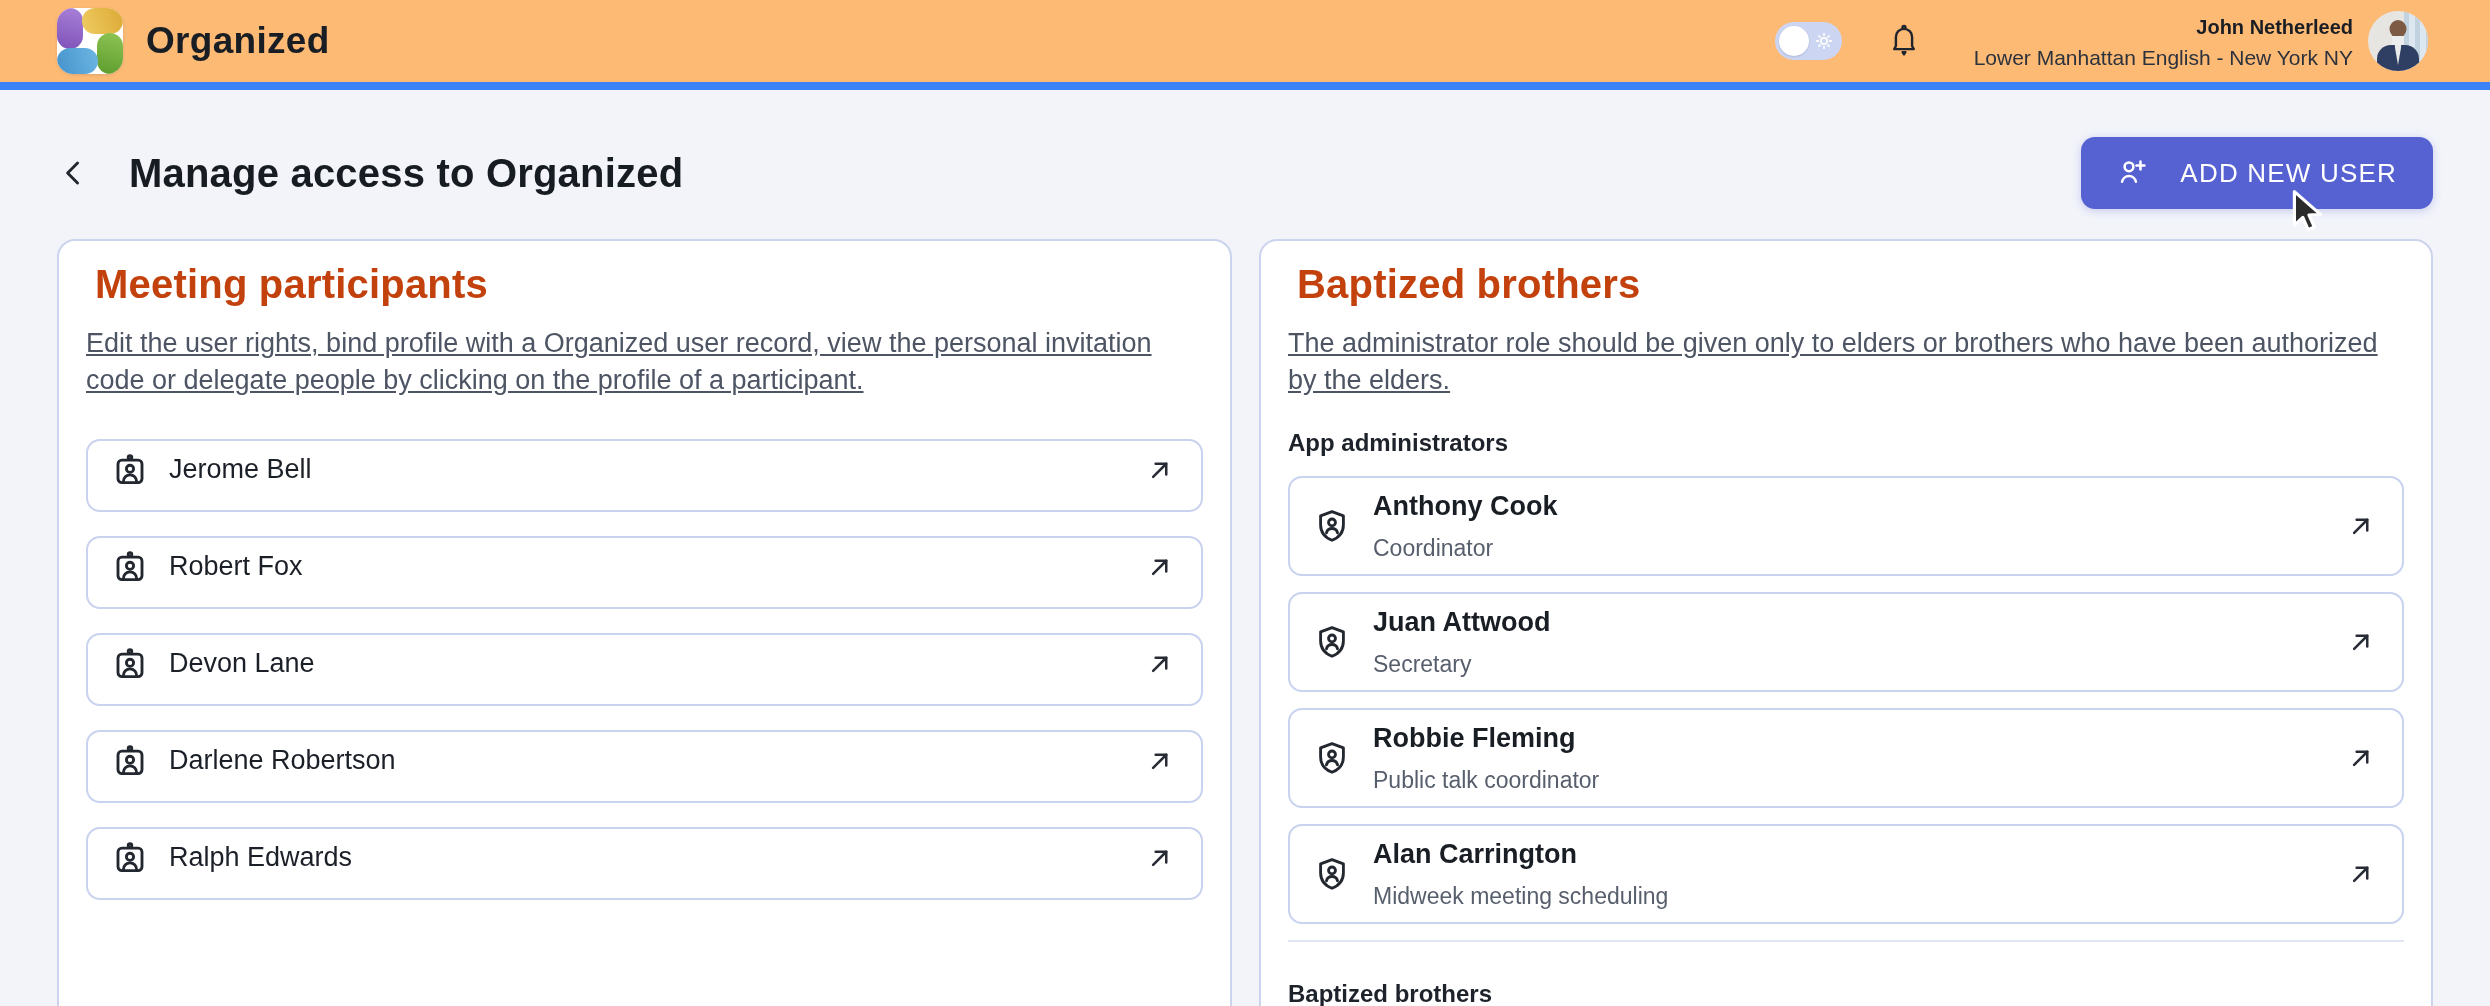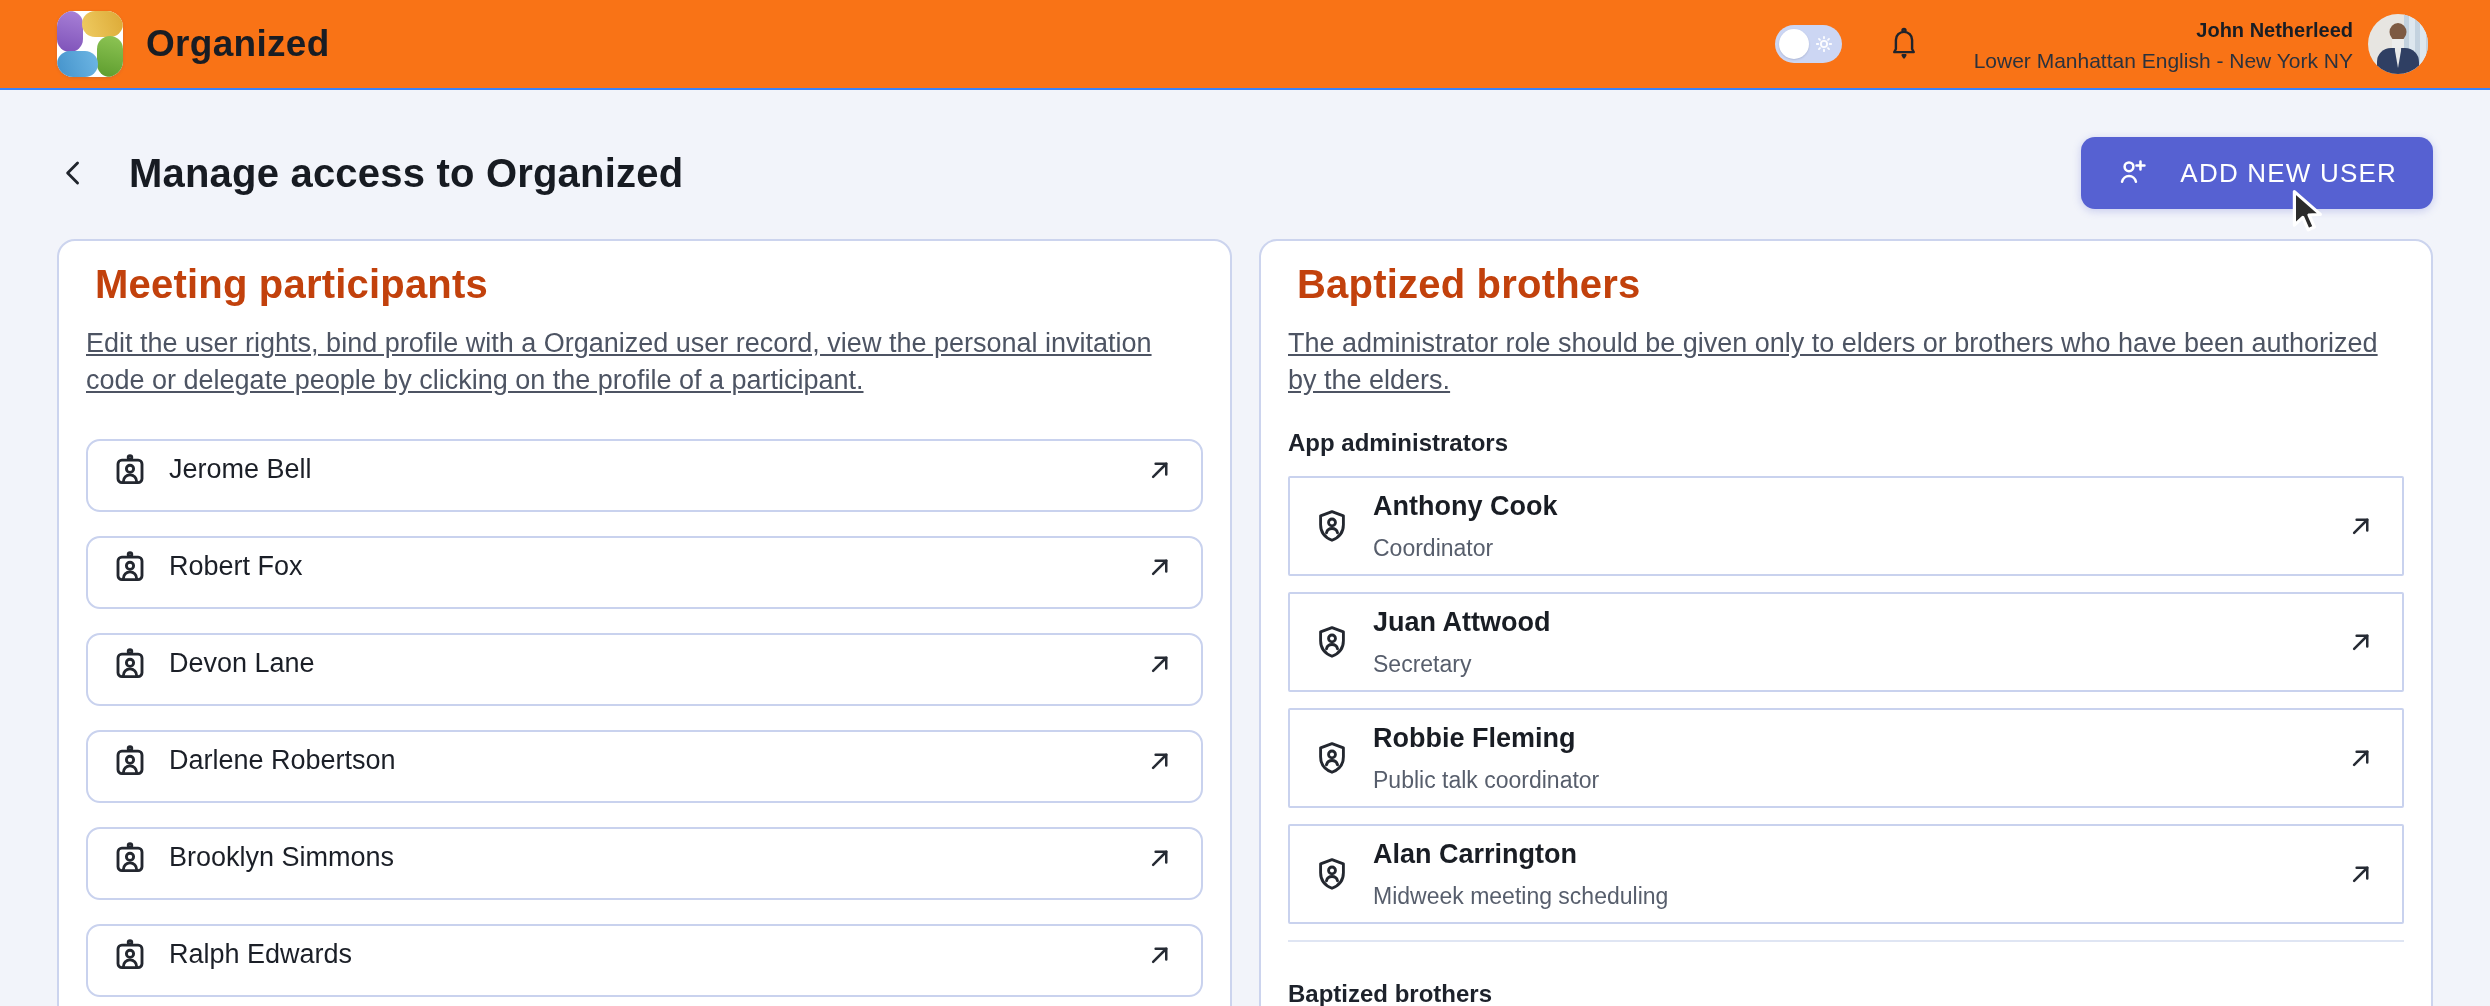--- a/index.html
+++ b/index.html
@@ -6,21 +6,21 @@
   html,body { margin:0; padding:0; }
   body {
     width:2490px; height:1006px; overflow:hidden; position:relative;
     background:#f2f4fa;
     font-family:"Liberation Sans", sans-serif;
     color:#171b22;
   }
 
   
   .topbar {
-    height:90px; background:#f97316; border-bottom:2px solid #3b82f6;
+    height:90px; background:#fdba74; border-bottom:8px solid #3b82f6;
     display:flex; align-items:center; padding:0 62px 0 57px;
   }
   .logo-mark { width:66px; height:66px; border-radius:16px; background:#fff;
     position:relative; overflow:hidden; box-shadow:0 1px 3px rgba(70,80,130,.18); flex:0 0 auto; }
   .petal { position:absolute; }
   .petal.p-purple { left:0; top:0; width:40%; height:62%; border-radius:16px 999px 999px 999px;
     background:linear-gradient(195deg,#a77fd6 5%,#8054ba 95%); }
   .petal.p-yellow { right:0; top:0; width:62%; height:40%; border-radius:999px 16px 999px 999px;
     background:linear-gradient(250deg,#ddab38 5%,#eeca60 95%); }
   .petal.p-green { right:0; bottom:0; width:40%; height:62%; border-radius:999px 999px 16px 999px;
@@ -70,21 +70,21 @@
   .card-desc { margin:0; font-size:27px; color:#4d5463; line-height:37px;text-decoration:underline; }
   .card-left .card-desc { margin-bottom:40px; }
   .card-right .card-desc { margin-bottom:28px; }
   .subhead { font-size:24px; font-weight:700; color:#1d222b; line-height:32px; margin:0 0 17px; }
 
   .p-item { height:73px; border:2px solid #c9d2ee; border-radius:14px; background:#fff;
     display:flex; align-items:center; padding:0 26px 12px 24px; margin-bottom:24px; cursor:pointer; }
   .p-item .p-name { font-size:27px; font-weight:500; color:#1b1f27; margin-left:21px; }
   .row-arrow { margin-left:auto; color:#262b34; display:flex; }
 
-  .a-item { height:100px; border:2px solid #c9d2ee; border-radius:2px; background:#fff;
+  .a-item { height:100px; border:2px solid #c9d2ee; border-radius:14px; background:#fff;
     display:flex; align-items:center; padding:0 26px 0 24px; margin-bottom:16px; cursor:pointer; }
   .a-text { margin-left:23px; }
   .a-name { font-size:27px; font-weight:700; color:#191d24; line-height:33px; }
   .a-role { font-size:23px; color:#575e6c; margin-top:12px; line-height:27px; }
 
   .divider { height:2px; background:#dfe5f3; margin-top:14px; }
   .subhead-bottom { margin:36px 0 0; }
 
   .icon { display:flex; flex:0 0 auto; color:#23272f; }
 
@@ -232,33 +232,20 @@
             <use href="#ic-arrow-up-right"></use>
           </svg>
         </span>
     </div>
     <div class="p-item">
       <span class="icon">
           <svg width="36" height="36" viewBox="0 0 24 24">
             <use href="#ic-badge"></use>
           </svg>
         </span>
-      <span class="p-name">Brooklyn Simmons</span>
-      <span class="row-arrow">
-          <svg width="30" height="30" viewBox="0 0 24 24">
-            <use href="#ic-arrow-up-right"></use>
-          </svg>
-        </span>
-    </div>
-    <div class="p-item">
-      <span class="icon">
-          <svg width="36" height="36" viewBox="0 0 24 24">
-            <use href="#ic-badge"></use>
-          </svg>
-        </span>
       <span class="p-name">Ralph Edwards</span>
       <span class="row-arrow">
           <svg width="30" height="30" viewBox="0 0 24 24">
             <use href="#ic-arrow-up-right"></use>
           </svg>
         </span>
     </div>
   </section>
 
   <section class="card card-right">

